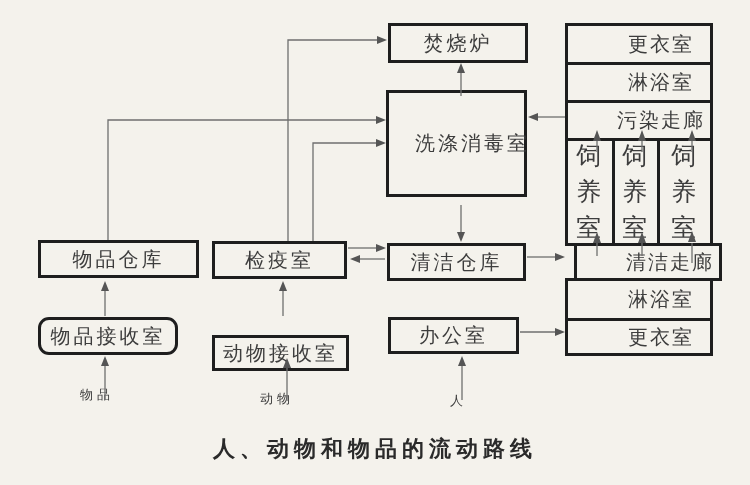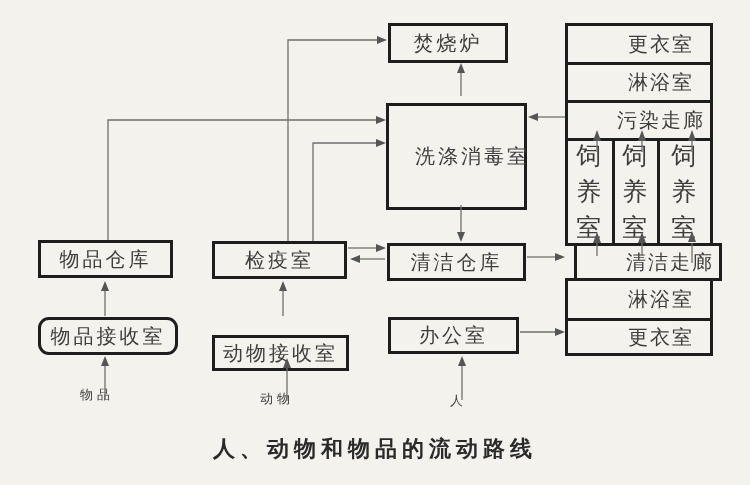--- a/index.html
+++ b/index.html
@@ -45,25 +45,25 @@
   }
   svg.arrows{position:absolute;left:0;top:0;pointer-events:none;z-index:5;}
   svg.arrows path{stroke:var(--line);stroke-width:1.3;fill:none;}
   svg.arrows polygon{fill:var(--head);stroke:none;}
 </style>
 </head>
 <body>
 
 <div class="stage">
 
-  <div class="box" style="left:388px;top:23px;width:120px;height:40px;">焚烧炉</div>
-
-  <div class="box" style="left:386px;top:103px;width:141px;height:107px;padding-left:32px;">洗涤消毒室</div>
-
-  <div class="box" style="left:38px;top:240px;width:135px;height:38px;">物品仓库</div>
+  <div class="box" style="left:388px;top:23px;width:140px;height:40px;">焚烧炉</div>
+
+  <div class="box" style="left:386px;top:90px;width:141px;height:107px;padding-left:32px;">洗涤消毒室</div>
+
+  <div class="box" style="left:38px;top:240px;width:161px;height:38px;">物品仓库</div>
 
   <div class="box" style="left:38px;top:317px;width:140px;height:38px;border-radius:11px;">物品接收室</div>
 
   <div class="box" style="left:212px;top:241px;width:135px;height:38px;">检疫室</div>
 
   <div class="box" style="left:212px;top:335px;width:137px;height:36px;">动物接收室</div>
 
   <div class="box" style="left:387px;top:243px;width:139px;height:38px;">清洁仓库</div>
 
   <div class="box" style="left:388px;top:317px;width:131px;height:37px;">办公室</div>

